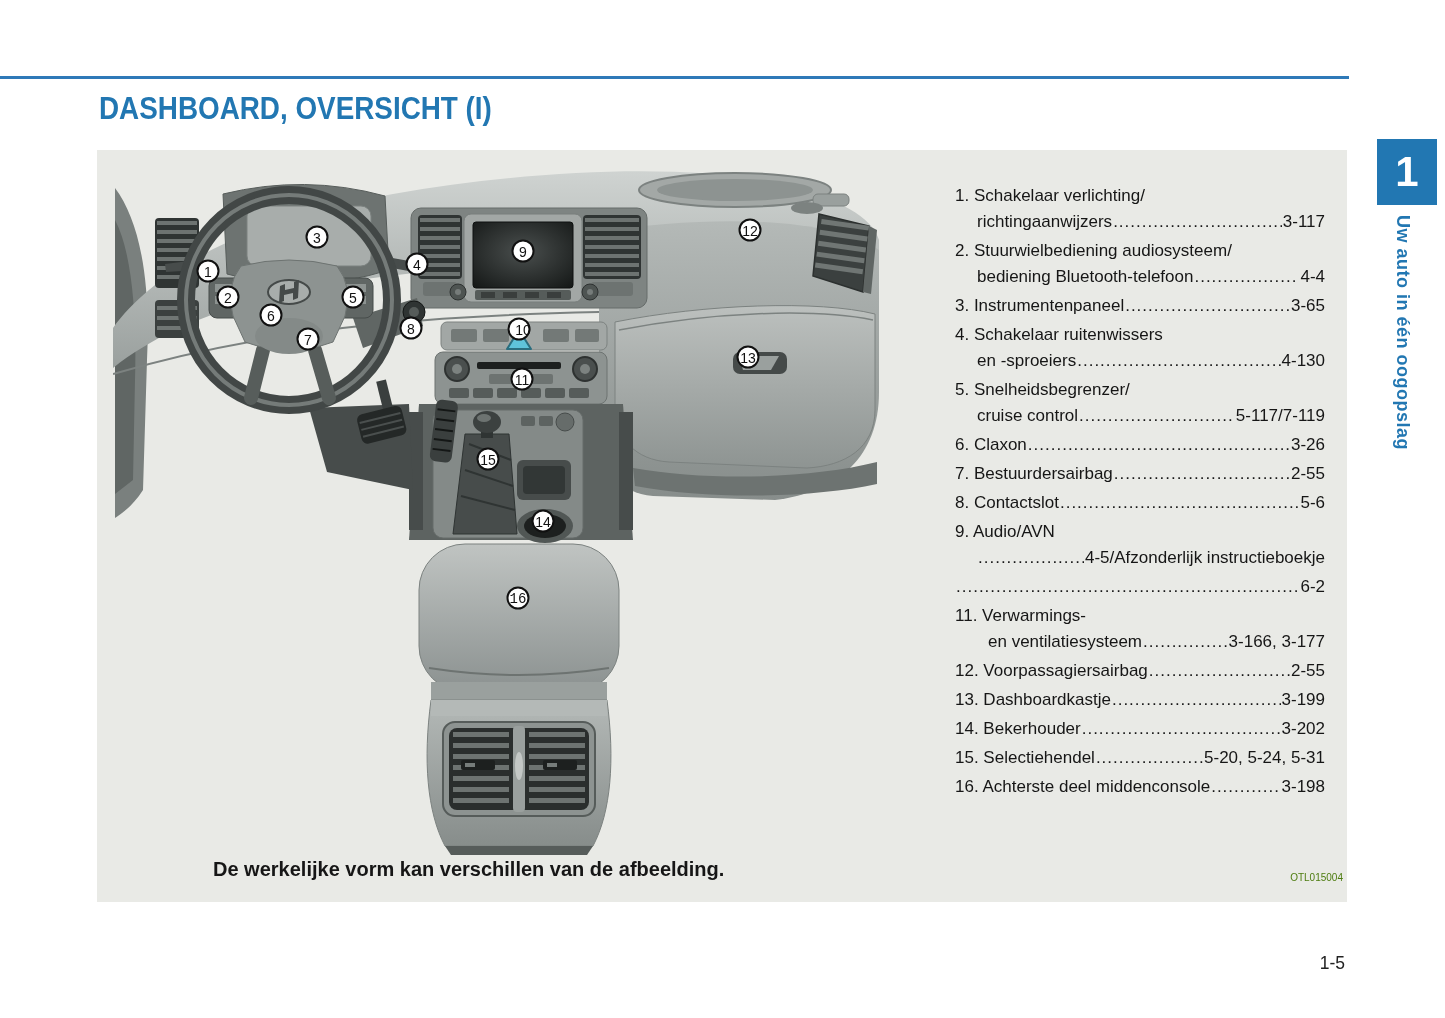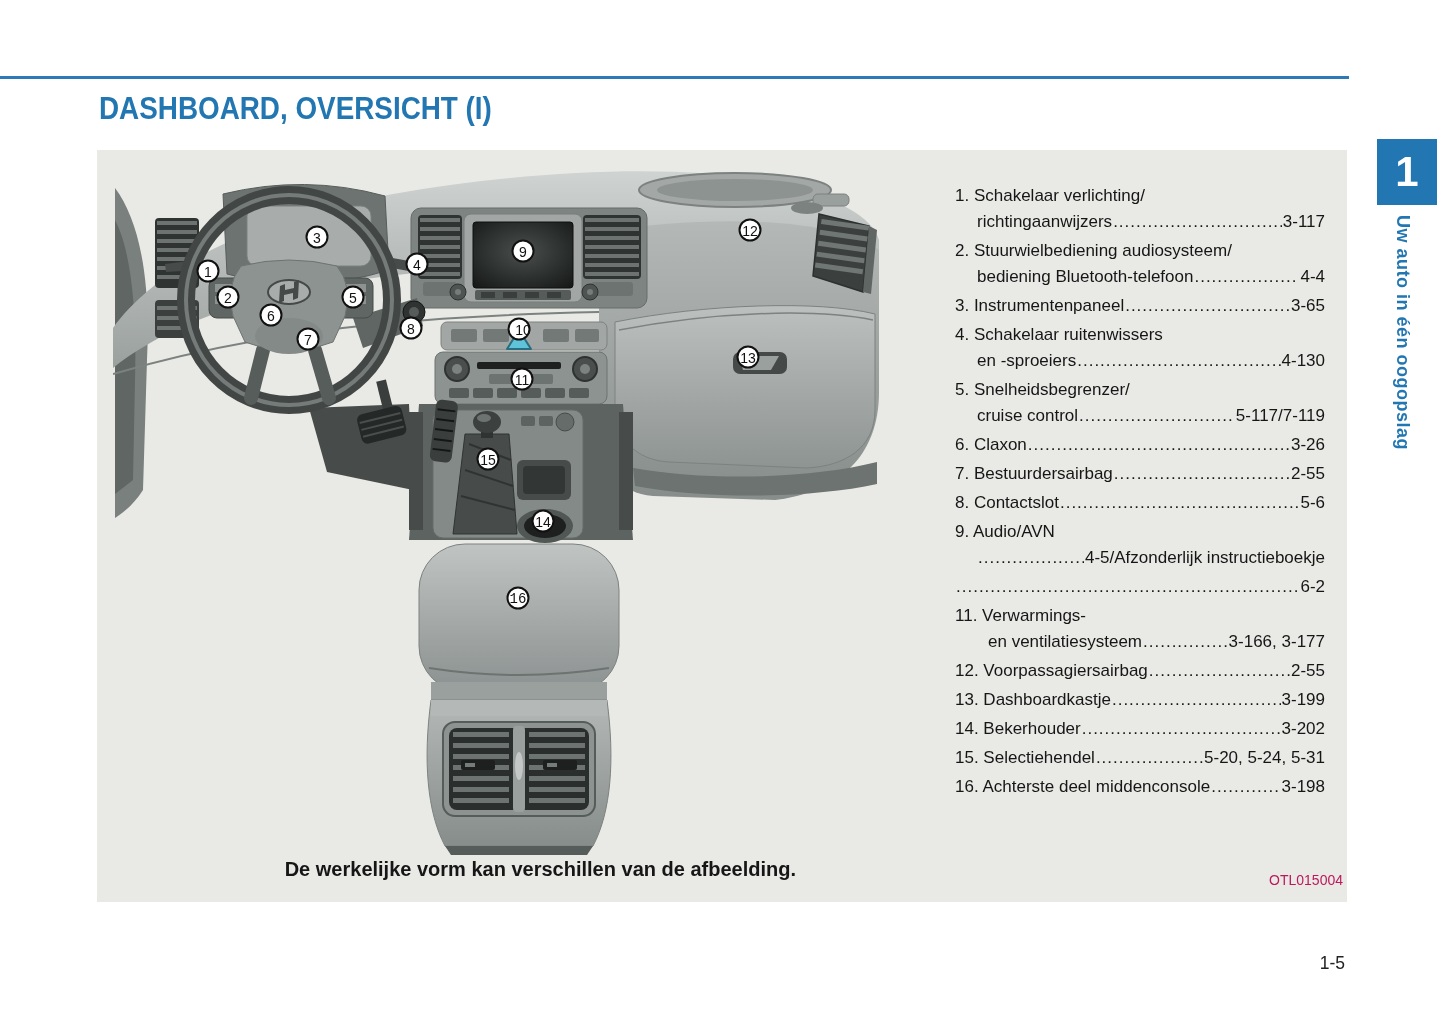--- a/index.html
+++ b/index.html
@@ -14,23 +14,23 @@
   }
   .figure{position:absolute;left:97px;top:150px;width:1250px;height:752px;}
   .illo{position:absolute;left:16px;top:10px;}
   #callouts{position:absolute;left:16px;top:10px;width:780px;height:700px;}
   .callout{
     position:absolute;width:23px;height:23px;border-radius:50%;background:#ffffff;
     border:2px solid #111111;box-sizing:border-box;display:flex;align-items:center;
     justify-content:center;font-size:14px;color:#111111;transform:translate(-50%,-50%);
     line-height:1;
   }
-  .caption{position:absolute;left:99px;top:708px;width:600px;text-align:right;
+  .caption{position:absolute;left:116px;top:708px;width:600px;text-align:left;
     font-size:20px;font-weight:bold;color:#161616;}
-  .figcode{position:absolute;right:4px;top:722px;font-size:14px;color:#be185d;}
+  .figcode{position:absolute;right:4px;top:722px;font-size:10px;color:#4d7c0f;}
   .legend{position:absolute;left:858px;top:33px;width:370px;font-size:17px;color:#161616;}
   .l-item{margin-bottom:3px;}
   .l-line{display:flex;align-items:baseline;line-height:26px;}
   .ind1{padding-left:22px;}
   .ind2{padding-left:33px;}
   .lbl{white-space:nowrap;}
   .dots{flex:1 1 auto;overflow:hidden;white-space:nowrap;letter-spacing:1px;margin:0 1px;}
   .dots::after{content:"..........................................................................................";}
   .pg{white-space:nowrap;}
   .tab-num{

